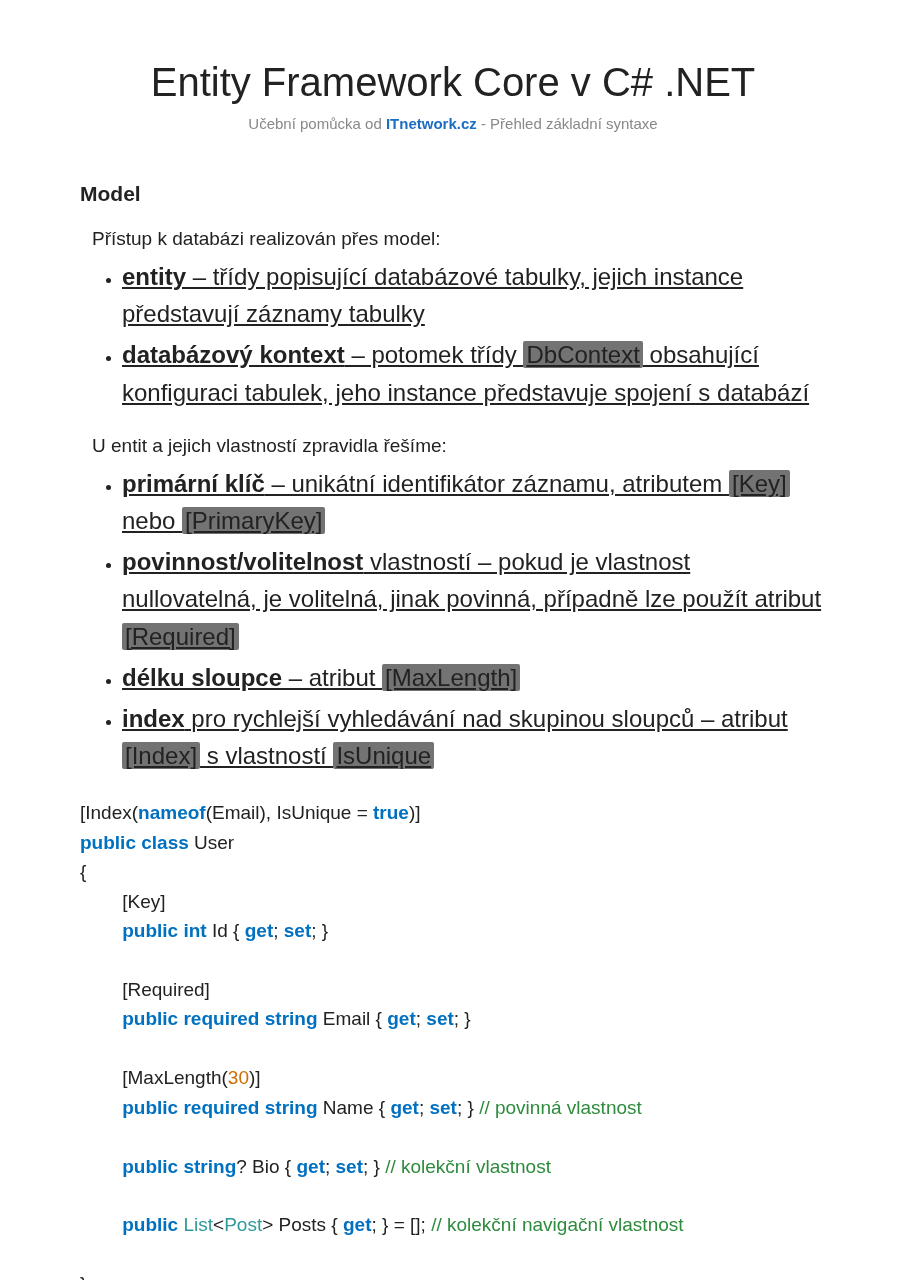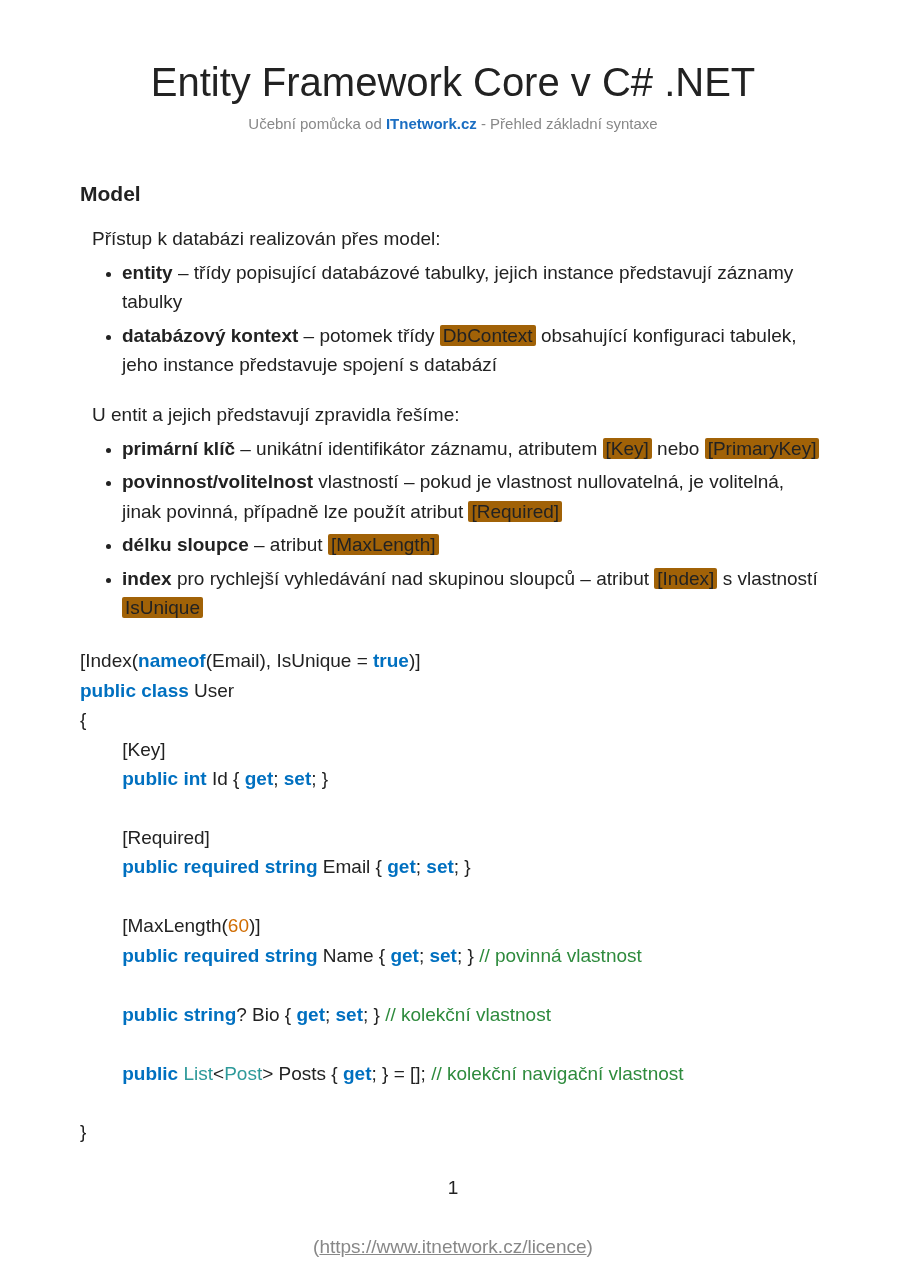--- a/index.html
+++ b/index.html
@@ -35,30 +35,31 @@
   }
   p.lead {
     font-size: 19px;
     margin: 0 0 8px 12px;
   }
   ul.bullets {
     margin: 0 0 24px 0;
     padding-left: 42px;
   }
   ul.bullets li {
-    font-size: 19px;
+    font-size: 24px;
     line-height: 1.55;
     margin-bottom: 4px;
+    text-decoration: underline;
   }
   ul.bullets li::marker {
     font-size: 16px;
   }
   .b { font-weight: bold; }
   .code-inline {
-    background: #a16207;
+    background: #737373;
     padding: 0 3px;
     border-radius: 2px;
   }
   pre.code {
     font-family: Arial, Helvetica, sans-serif;
     font-size: 19px;
     line-height: 1.55;
     white-space: pre;
     margin: 6px 0 30px 0;
   }
@@ -96,21 +97,21 @@
 <p class="lead">Přístup k databázi realizován přes model:</p>
 <ul class="bullets">
   <li>
     <span class="b">entity</span><span> – třídy popisující databázové tabulky, jejich instance představují záznamy tabulky</span>
   </li>
   <li>
     <span class="b">databázový kontext</span><span> – potomek třídy </span><span class="code-inline">DbContext</span><span> obsahující konfiguraci tabulek, jeho instance představuje spojení s databází</span>
   </li>
 </ul>
 
-<p class="lead">U entit a jejich představují zpravidla řešíme:</p>
+<p class="lead">U entit a jejich vlastností zpravidla řešíme:</p>
 <ul class="bullets">
   <li>
     <span class="b">primární klíč</span><span> – unikátní identifikátor záznamu, atributem </span><span class="code-inline">[Key]</span><span> nebo </span><span class="code-inline">[PrimaryKey]</span>
   </li>
   <li>
     <span class="b">povinnost/volitelnost</span><span> vlastností – pokud je vlastnost nullovatelná, je volitelná, jinak povinná, případně lze použít atribut </span><span class="code-inline">[Required]</span>
   </li>
   <li>
     <span class="b">délku sloupce</span><span> – atribut </span><span class="code-inline">[MaxLength]</span>
   </li>
@@ -121,21 +122,21 @@
 
 <pre class="code"><span>[Index(</span><span class="kw">nameof</span><span>(Email), IsUnique = </span><span class="kw">true</span><span>)]</span>
 <span class="kw">public class</span><span> User</span>
 <span>{</span>
 <span>        [Key]</span>
 <span>        </span><span class="kw">public int</span><span> Id { </span><span class="kw">get</span><span>; </span><span class="kw">set</span><span>; }</span>
 
 <span>        [Required]</span>
 <span>        </span><span class="kw">public required string</span><span> Email { </span><span class="kw">get</span><span>; </span><span class="kw">set</span><span>; }</span>
 
-<span>        [MaxLength(</span><span class="num">60</span><span>)]</span>
+<span>        [MaxLength(</span><span class="num">30</span><span>)]</span>
 <span>        </span><span class="kw">public required string</span><span> Name { </span><span class="kw">get</span><span>; </span><span class="kw">set</span><span>; } </span><span class="comment">// povinná vlastnost</span>
 
 <span>        </span><span class="kw">public string</span><span>? Bio { </span><span class="kw">get</span><span>; </span><span class="kw">set</span><span>; } </span><span class="comment">// kolekční vlastnost</span>
 
 <span>        </span><span class="kw">public</span><span> </span><span class="type">List</span><span>&lt;</span><span class="type">Post</span><span>&gt; Posts { </span><span class="kw">get</span><span>; } = []; </span><span class="comment">// kolekční navigační vlastnost</span>
 
 <span>}</span></pre>
 
 <div class="pagenum">1</div>
 <div class="footer">

